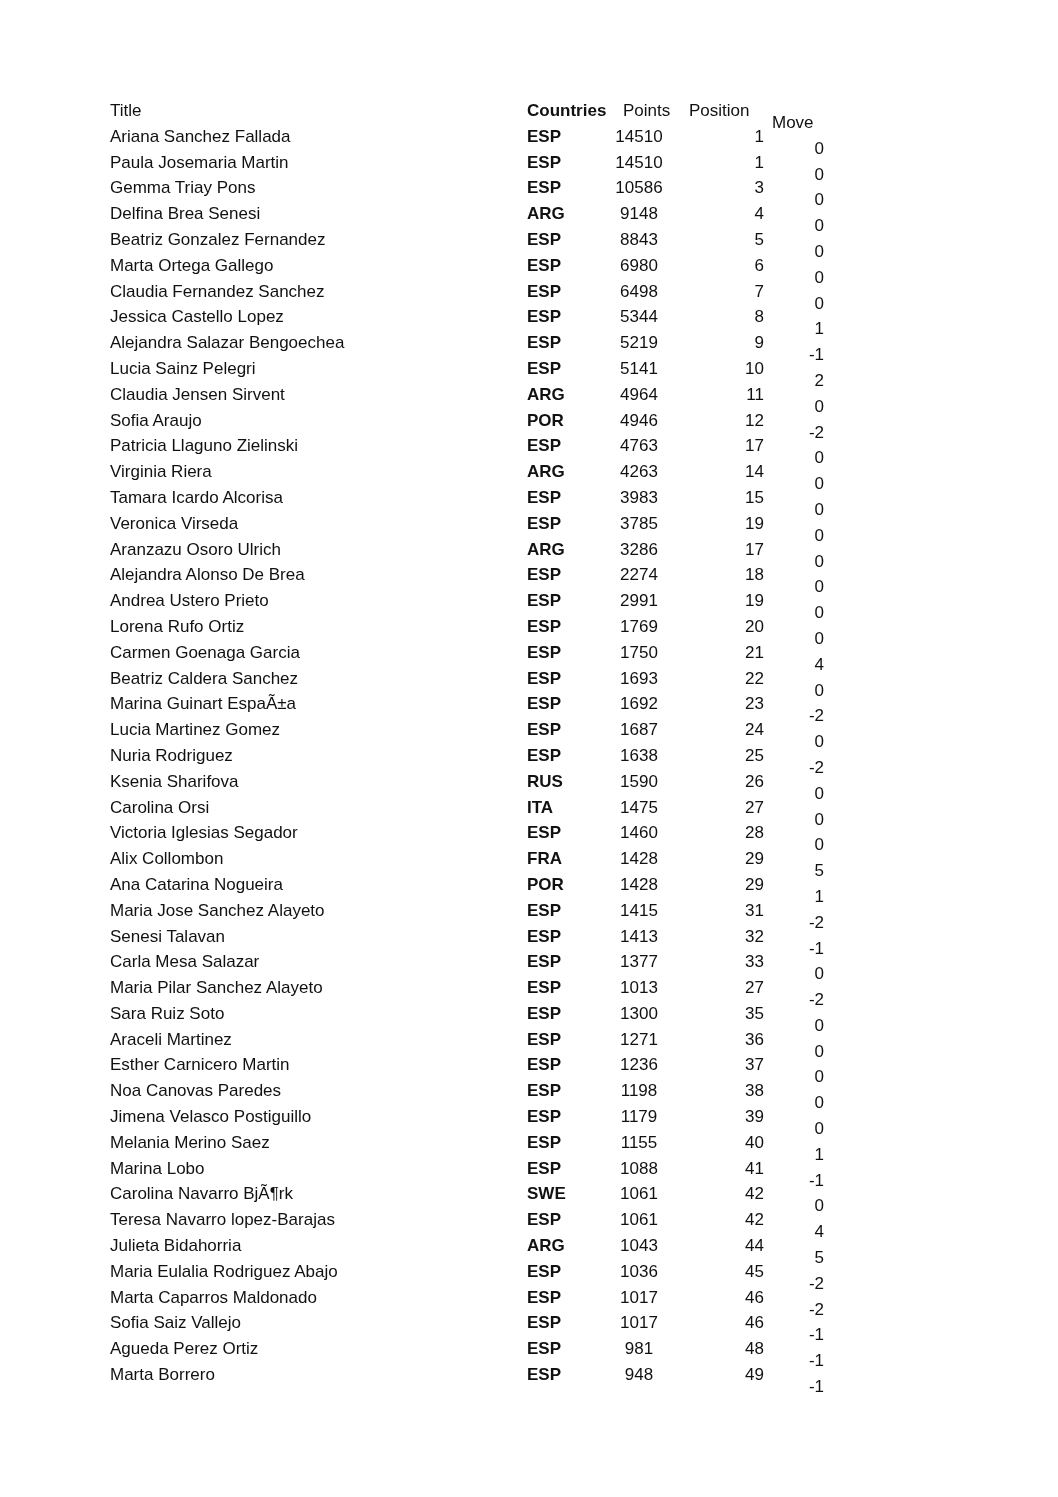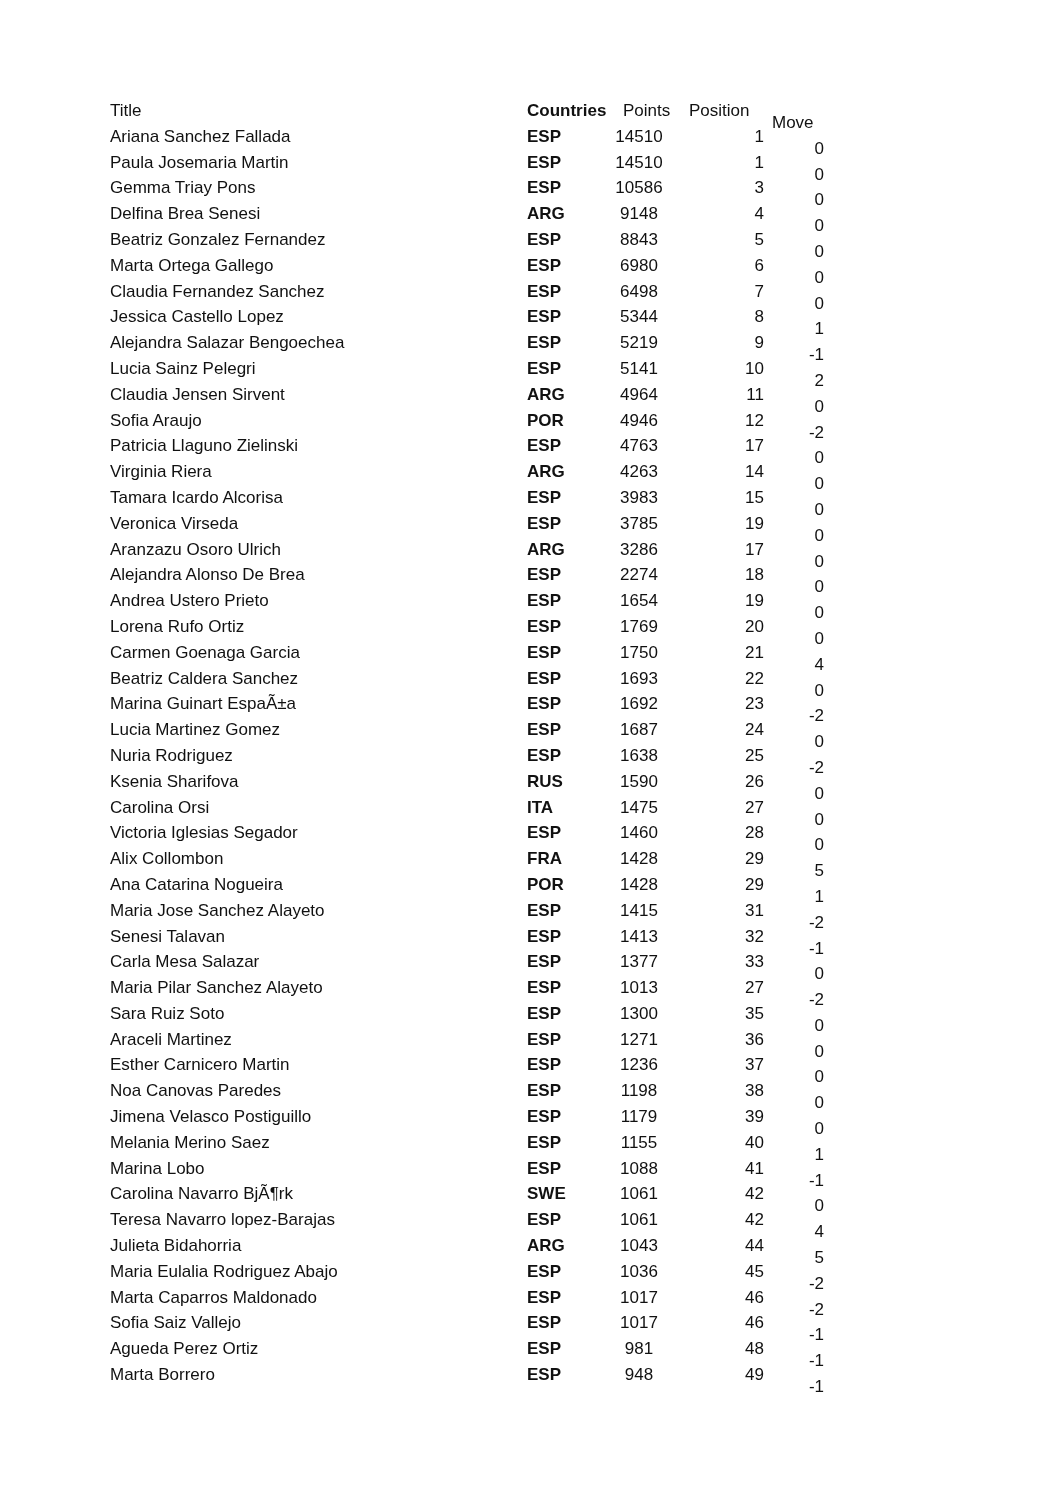--- a/index.html
+++ b/index.html
@@ -151,21 +151,21 @@
       <div class="row">
         <span class="cell c-name">Alejandra Alonso De Brea</span>
         <span class="cell c-country">ESP</span>
         <span class="cell c-points">2274</span>
         <span class="cell c-position">18</span>
         <span class="cell c-move">0</span>
       </div>
       <div class="row">
         <span class="cell c-name">Andrea Ustero Prieto</span>
         <span class="cell c-country">ESP</span>
-        <span class="cell c-points">1654</span>
+        <span class="cell c-points">2991</span>
         <span class="cell c-position">19</span>
         <span class="cell c-move">0</span>
       </div>
       <div class="row">
         <span class="cell c-name">Lorena Rufo Ortiz</span>
         <span class="cell c-country">ESP</span>
         <span class="cell c-points">1769</span>
         <span class="cell c-position">20</span>
         <span class="cell c-move">0</span>
       </div>

